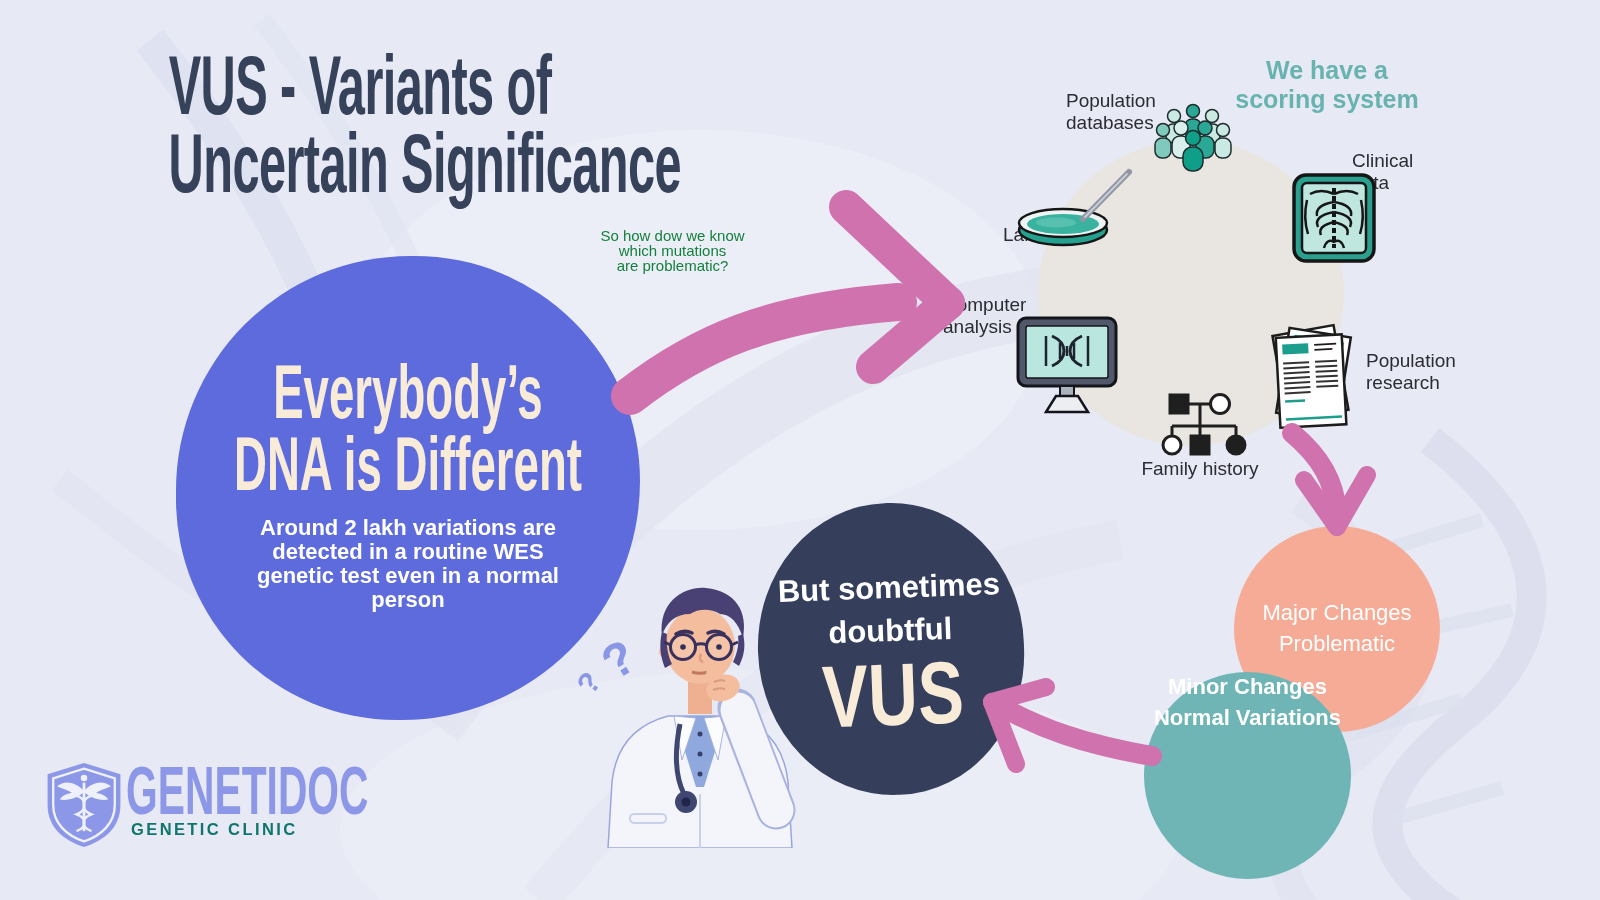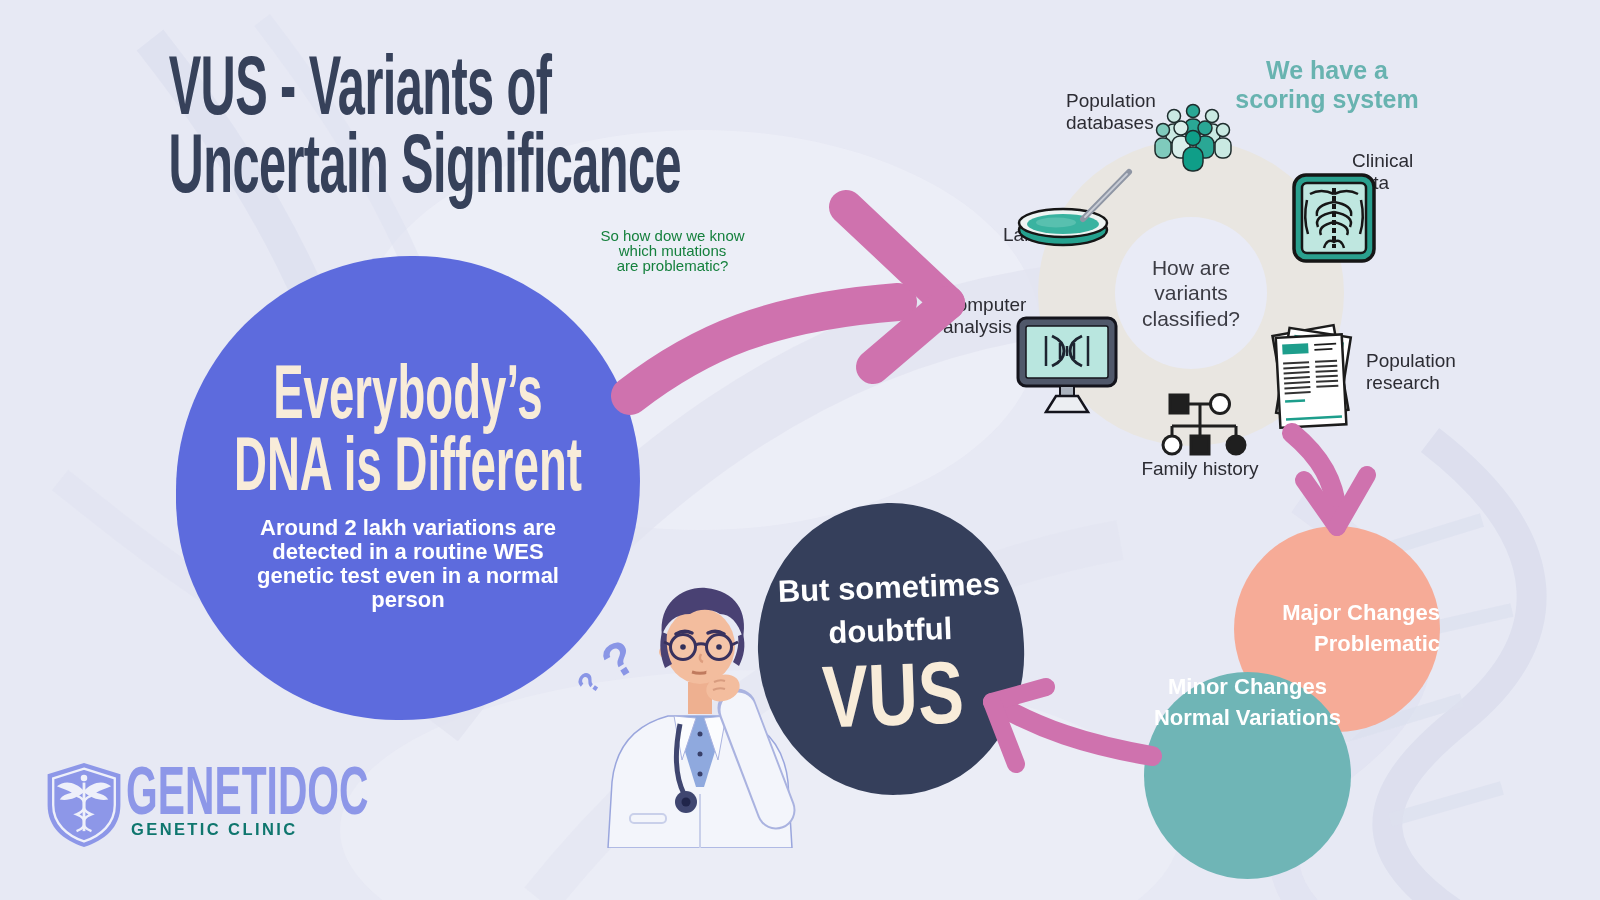--- a/index.html
+++ b/index.html
@@ -63,22 +63,22 @@
   
   #vus-circle{left:758px;top:503px;width:266px;height:292px;background:#353f5b;
               border-radius:50% 50% 49% 51%;transform:rotate(-2deg);z-index:3;
               display:flex;flex-direction:column;align-items:center;padding-top:64px;text-align:center;}
   .vus-line{color:#ffffff;font-weight:700;font-size:31px;line-height:1.38;}
   .vus-big{color:#f8ecd9;font-weight:700;font-size:88px;line-height:0.95;margin-top:0px;
            transform:scaleX(0.78);transform-origin:50% 0;}
 
   
   #major{left:1234px;top:526px;width:206px;height:206px;border-radius:50%;background:#f6ab97;z-index:4;
-         display:flex;flex-direction:column;justify-content:center;align-items:flex-end;text-align:center;
-         color:#fff;font-weight:700;font-size:22px;line-height:1.4;}
+         display:flex;flex-direction:column;justify-content:center;align-items:center;text-align:center;
+         color:#fff;font-weight:400;font-size:22px;line-height:1.4;}
   #minor{left:1144px;top:672px;width:207px;height:207px;border-radius:50%;background:#6fb5b6;z-index:5;
          display:flex;flex-direction:column;align-items:center;text-align:center;
          color:#fff;font-weight:700;font-size:22px;line-height:1.4;}
   #major span,#minor span{display:block;}
 
   
   #doctor{left:592px;top:582px;width:216px;height:266px;z-index:6;}
   .qmark{color:#8a96e6;font-weight:700;z-index:6;}
   #qmark-big{left:604px;top:632px;font-size:48px;transform:rotate(-32deg);}
   #qmark-small{left:580px;top:666px;font-size:30px;transform:rotate(-55deg);}
@@ -130,25 +130,20 @@
     <div class="eb-body">Around 2 lakh variations are detected in a routine WES genetic test even in a normal person</div>
   </div>
 
   <div id="question" class="abs">
     <span>So how dow we know</span>
     <span>which mutations</span>
     <span>are problematic?</span>
   </div>
 
   <div id="donut" class="abs"></div>
-  <div id="donut-center" class="abs">
-    <span>How are</span>
-    <span>variants</span>
-    <span>classified?</span>
-  </div>
 
   <div id="lbl-population" class="abs cls-label">Population databases</div>
   <div id="lbl-lab" class="abs cls-label">Lab tests</div>
   <div id="lbl-clinical" class="abs cls-label">Clinical data</div>
   <div id="lbl-computer" class="abs cls-label">Computer analysis</div>
   <div id="lbl-family" class="abs cls-label">Family history</div>
   <div id="lbl-research" class="abs cls-label">Population research</div>
 
   <svg id="icon-people" class="abs cls-icon" viewBox="0 0 82 74">
     <g stroke="#1e2d2d" stroke-width="1.5">

